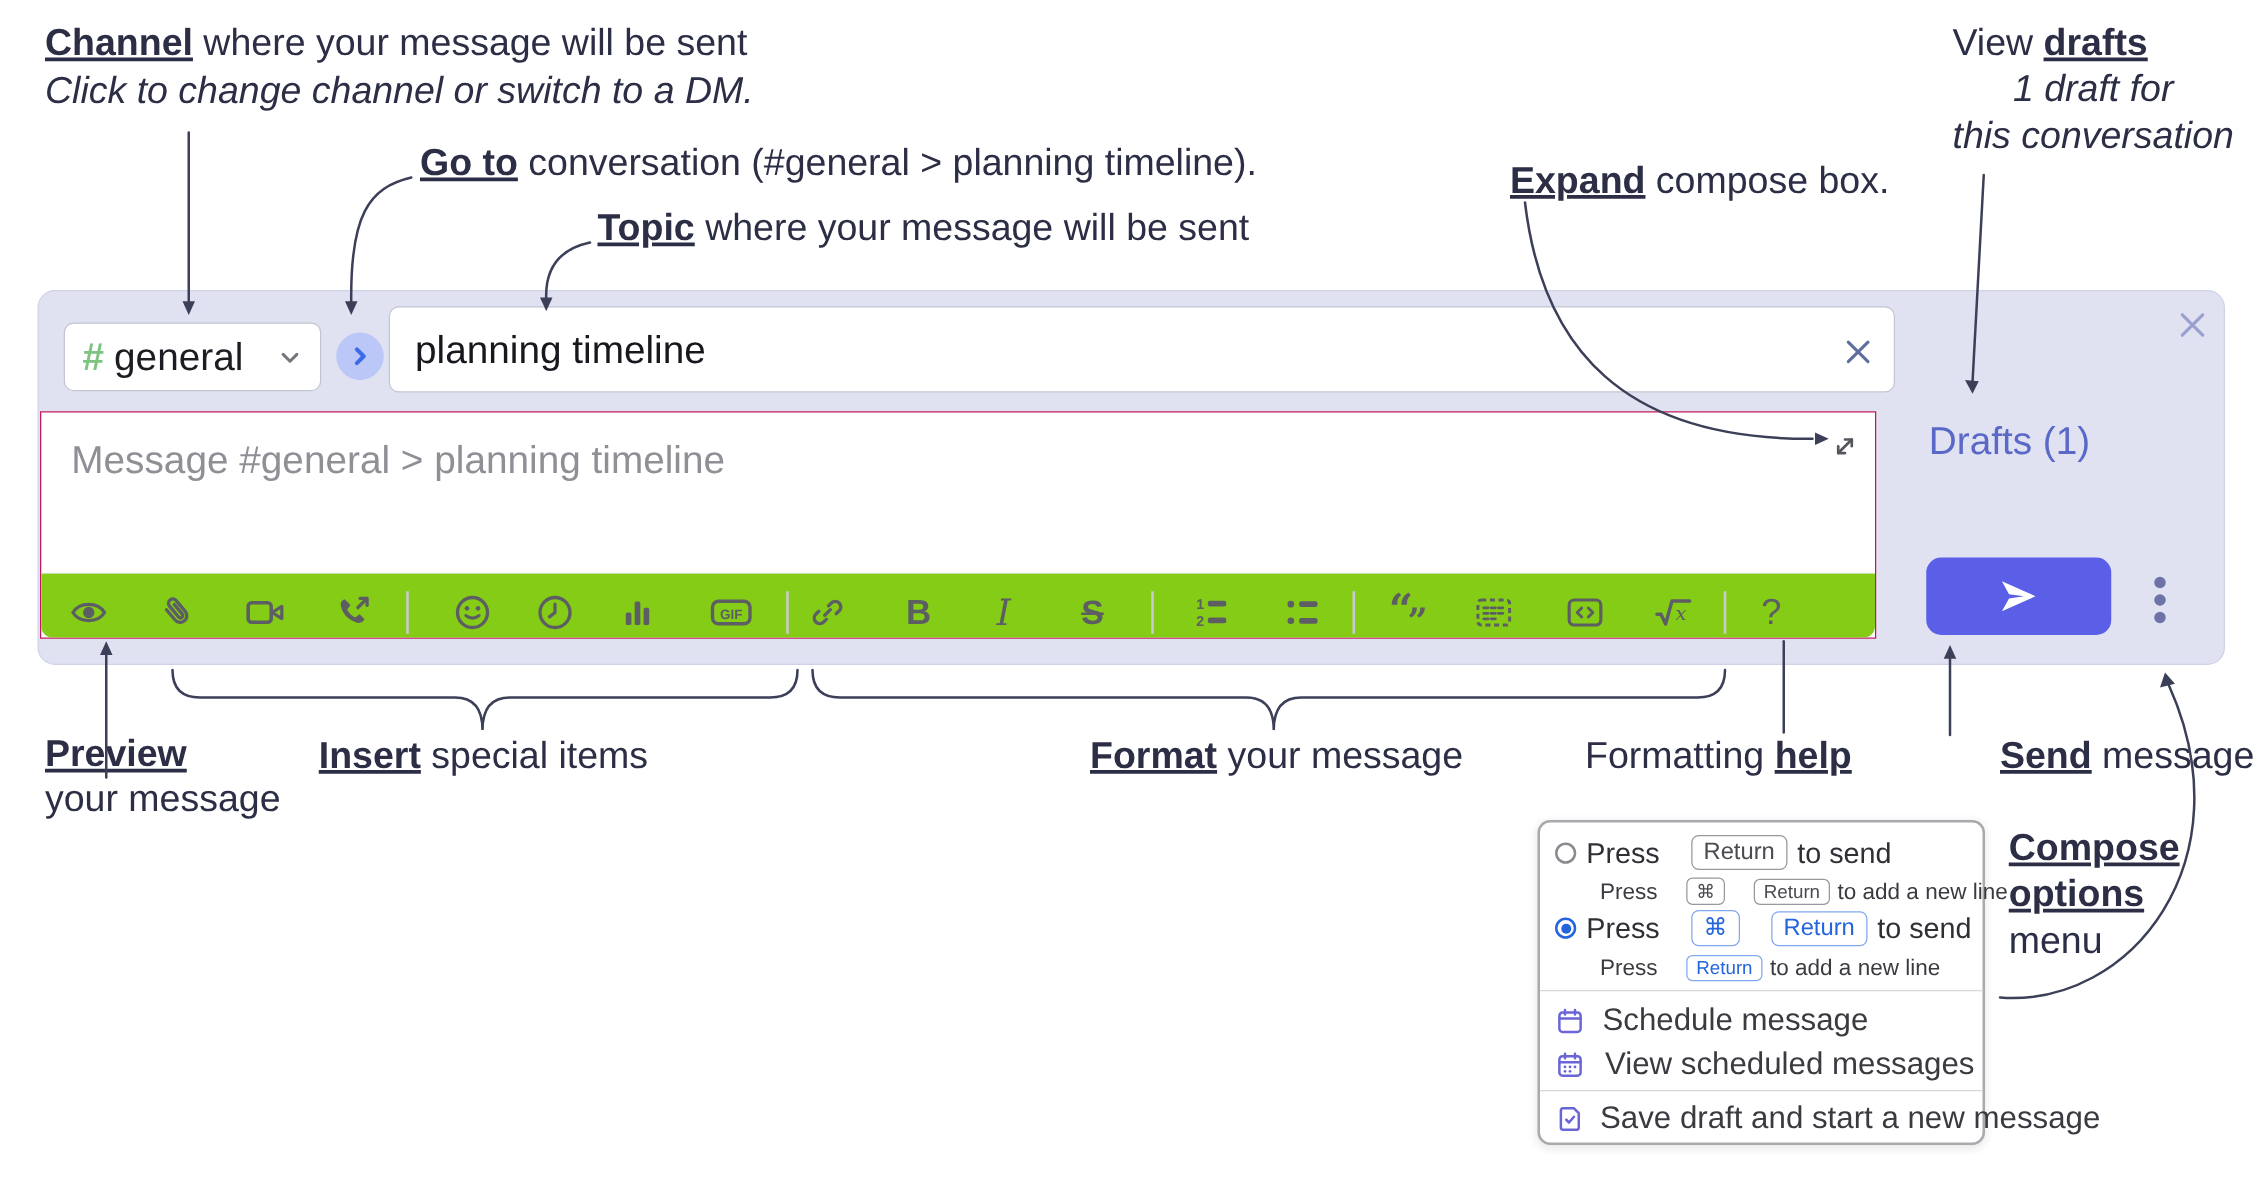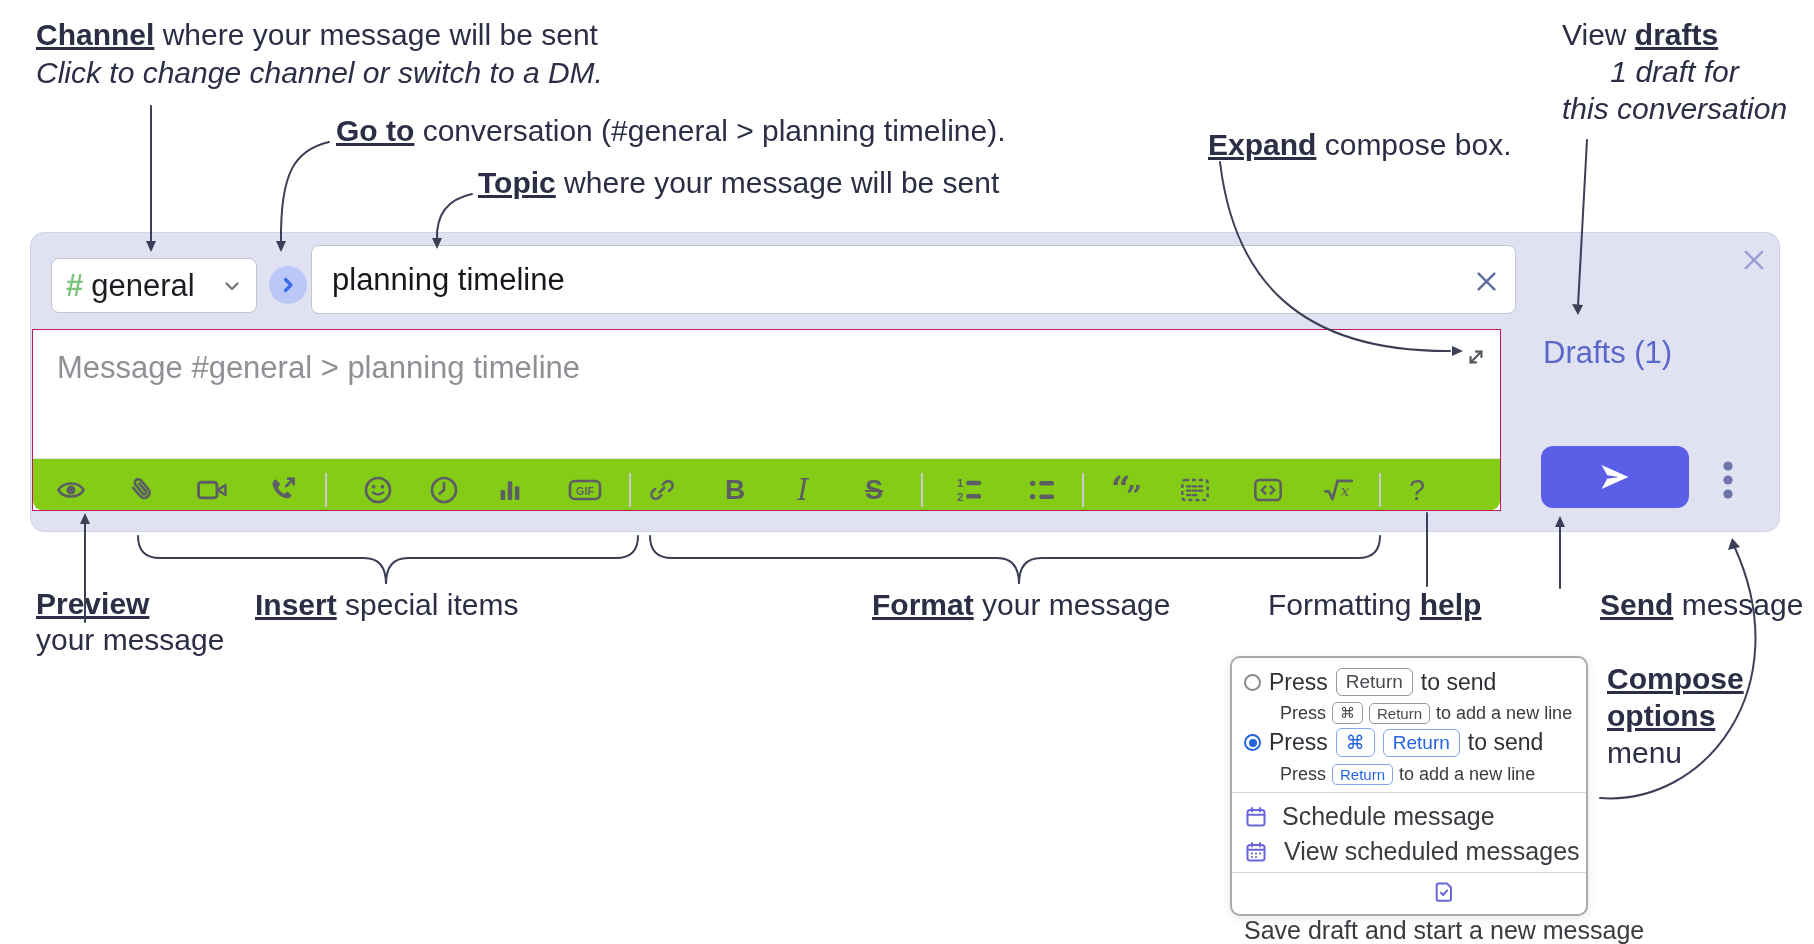--- a/index.html
+++ b/index.html
@@ -52,21 +52,21 @@
   .dotsbtn { position:absolute; left:1677px; top:219px; width:40px; height:56px; background:none; border:none; cursor:pointer;
     display:flex; align-items:center; justify-content:center; }
   
   .popup { position:absolute; left:1230px; top:656px; width:358px; height:260px; background:#fff;
     border:2px solid #a9a9ae; border-radius:10px; z-index:2; box-shadow:0 2px 8px rgba(40,40,60,.12); }
   .prow { position:absolute; left:12px; display:flex; align-items:center; gap:8px; font-size:23px; color:#2f3036; cursor:pointer; white-space:nowrap; }
   .psub { position:absolute; left:48px; display:flex; align-items:center; gap:6px; font-size:18px; color:#3a3b40; white-space:nowrap; }
   .radio { width:17px; height:17px; border:2px solid #8a8a90; border-radius:50%; flex:none; }
   .radio.sel { border-color:#2465dd; position:relative; }
   .radio.sel::after { content:""; position:absolute; left:2.5px; top:2.5px; width:8px; height:8px; border-radius:50%; background:#2465dd; }
-  .key { display:inline-block; border:1.5px solid #97979d; border-radius:6px; padding:2px 9px; font-size:19px; color:#4a4a50; background:#fff; }
+  .key { display:inline-block; border:1.5px solid #97979d; border-radius:6px; padding:2px 9px; font-size:19px; color:#4a4a50; background:#fff;margin-left:17px; }
   .key.sm { padding:1px 7px; font-size:15px; border-radius:5px; }
   .key.blue { border-color:#82a8f0; color:#2465dd; }
   .pdiv { position:absolute; left:0; width:100%; height:1px; background:#d8d8dc; }
   .mitem { position:absolute; left:12px; display:flex; align-items:center; gap:12px; font-size:25px; color:#3a3a40; cursor:pointer; white-space:nowrap; }
 </style>
 </head>
 <body>
 
 <div class="canvas">
 
@@ -364,21 +364,21 @@
           <circle cx="12" cy="13.5" r="1.1" fill="#6b66d8"></circle>
           <circle cx="16" cy="13.5" r="1.1" fill="#6b66d8"></circle>
         <circle cx="8" cy="17" r="1.1" fill="#6b66d8"></circle>
           <circle cx="12" cy="17" r="1.1" fill="#6b66d8"></circle>
       </svg>
       <span>View scheduled messages</span>
     </div>
 
     <div class="pdiv" style="top:214px;"></div>
 
-    <div class="mitem" style="top:222px;flex-direction:column;">
+    <div class="mitem" style="top:222px;">
       <svg width="24" height="24" viewBox="0 0 24 24">
         <path d="M6.5 3.5 h8.5 l4 4 v11.5 a1.8 1.8 0 0 1 -1.8 1.8 H6.5 a1.8 1.8 0 0 1 -1.8 -1.8 V5.3 a1.8 1.8 0 0 1 1.8 -1.8 z" stroke="#6b66d8" stroke-width="2" fill="none" stroke-linejoin="round"></path>
         <path d="M9 12.8 l2.2 2.2 4 -4.6" stroke="#6b66d8" stroke-width="2" fill="none" stroke-linecap="round" stroke-linejoin="round"></path>
       </svg>
       <span>Save draft and start a new message</span>
     </div>
   </div>
 
   <svg class="overlay" width="1814" height="944" viewBox="0 0 1814 944">
 

